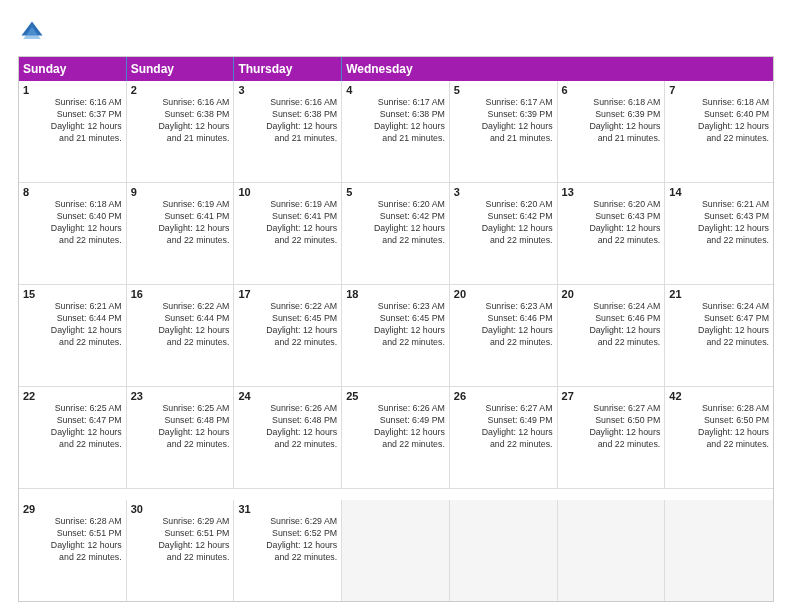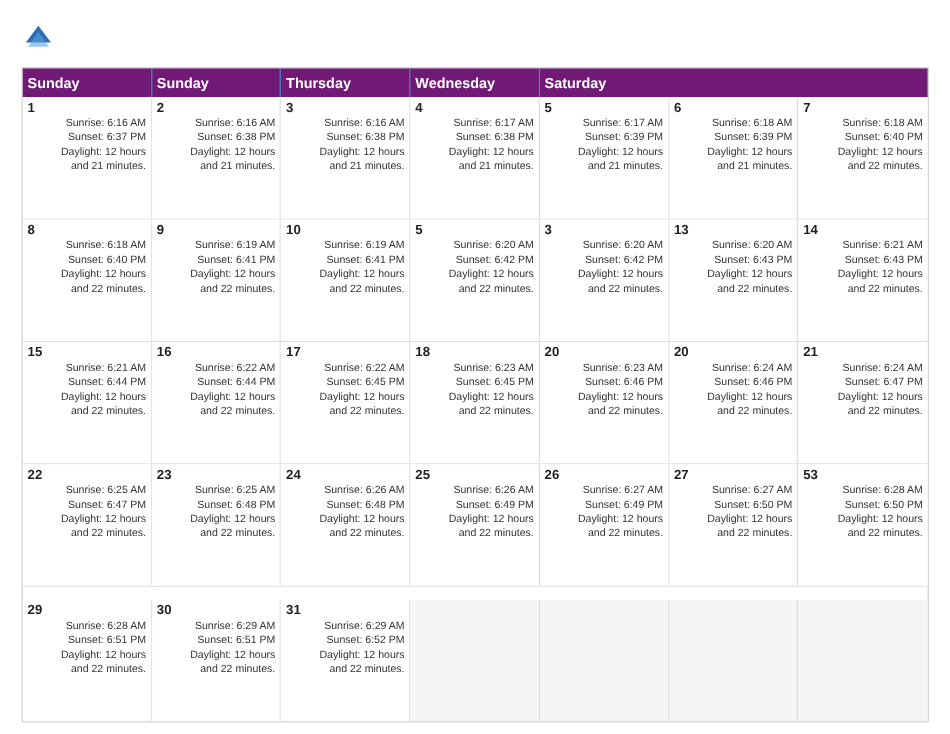--- a/index.html
+++ b/index.html
@@ -61,21 +61,21 @@
     }
     .calendar {
       flex: 1;
       display: flex;
       flex-direction: column;
       border: 1px solid #ccc;
     }
     .cal-header {
       display: grid;
       grid-template-columns: repeat(7, 1fr);
-      background: #701a75;
+      background: #a21caf;
     }
     .cal-header-cell {
       color: #fff;
       font-size: 12px;
       font-weight: bold;
       padding: 5px 4px;
       text-align: left;
       border-right: 1px solid #4a85c5;
     }
     .cal-header-cell:last-child { border-right: none; }
@@ -135,21 +135,20 @@
       <div class="title-location"></div>
     </div>
   </div>
 
   <div class="calendar">
     <div class="cal-header">
     <div class="cal-header-cell">Sunday</div>
         <div class="cal-header-cell">Sunday</div>
         <div class="cal-header-cell">Thursday</div>
         <div class="cal-header-cell">Wednesday</div>
-        <div class="cal-header-cell">Saturday</div>
       </div>
     <div class="cal-body">
     <div class="cal-row">
           <div class="cal-cell">
             <div class="day-num">1</div>
             <div class="cell-text">Sunrise: 6:16 AM<br>Sunset: 6:37 PM<br>Daylight: 12 hours<br>and 21 minutes.</div>
           </div>
           <div class="cal-cell">
             <div class="day-num">2</div>
             <div class="cell-text">Sunrise: 6:16 AM<br>Sunset: 6:38 PM<br>Daylight: 12 hours<br>and 21 minutes.</div>
@@ -254,21 +253,21 @@
           </div>
           <div class="cal-cell">
             <div class="day-num">26</div>
             <div class="cell-text">Sunrise: 6:27 AM<br>Sunset: 6:49 PM<br>Daylight: 12 hours<br>and 22 minutes.</div>
           </div>
           <div class="cal-cell">
             <div class="day-num">27</div>
             <div class="cell-text">Sunrise: 6:27 AM<br>Sunset: 6:50 PM<br>Daylight: 12 hours<br>and 22 minutes.</div>
           </div>
           <div class="cal-cell">
-            <div class="day-num">53</div>
+            <div class="day-num">42</div>
             <div class="cell-text">Sunrise: 6:28 AM<br>Sunset: 6:50 PM<br>Daylight: 12 hours<br>and 22 minutes.</div>
           </div>
         </div>
         <div class="cal-row">
           <div class="cal-cell">
             <div class="day-num">29</div>
             <div class="cell-text">Sunrise: 6:28 AM<br>Sunset: 6:51 PM<br>Daylight: 12 hours<br>and 22 minutes.</div>
           </div>
           <div class="cal-cell">
             <div class="day-num">30</div>

